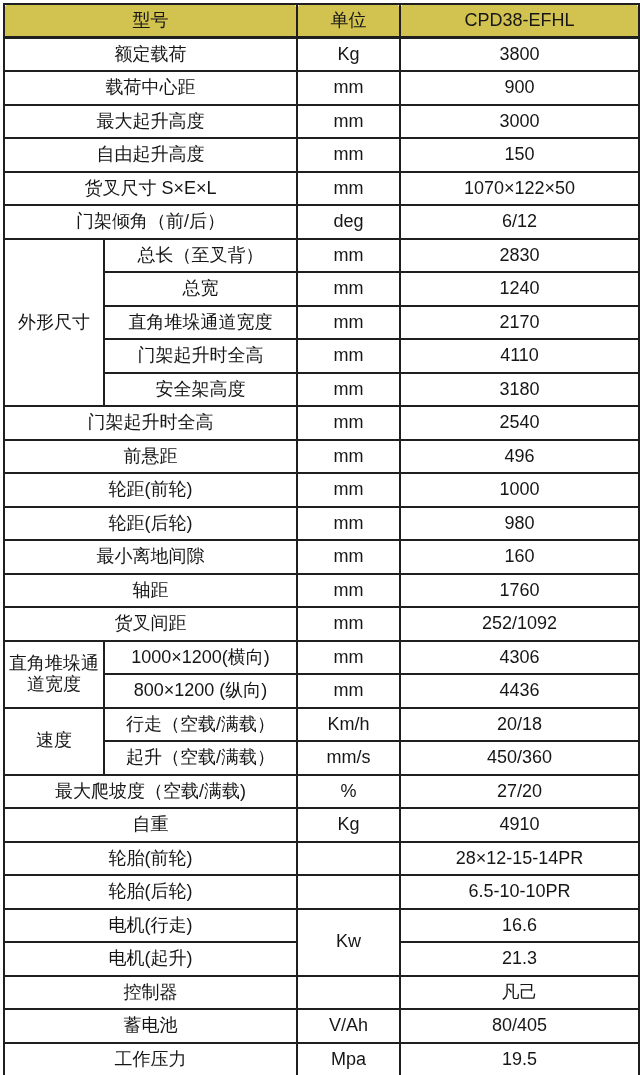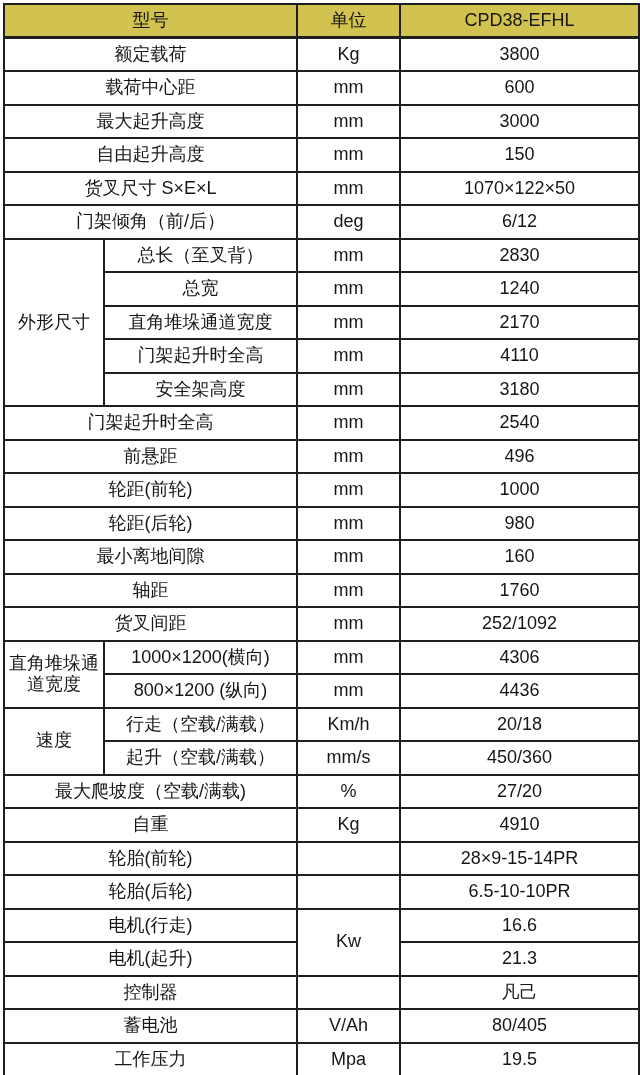--- a/index.html
+++ b/index.html
@@ -34,20 +34,21 @@
     line-height: 1.18;
     overflow: hidden;
   }
   table.spec tr {
     height: 33.5px;
   }
   table.spec thead th {
     background: #d2c250;
     border-bottom: 3px solid #1f1f1f;
     font-weight: 500;
+    border-radius: 6px;
   }
   td.group-cell {
     line-height: 1.35;
   }
 </style>
 </head>
 <body>
 
 <div class="table-wrap">
   <table class="spec">
@@ -66,21 +67,21 @@
     </thead>
     <tbody id="spec-body">
         <tr>
           <td colspan="2">额定载荷</td>
           <td>Kg</td>
           <td>3800</td>
         </tr>
         <tr>
           <td colspan="2">载荷中心距</td>
           <td>mm</td>
-          <td>600</td>
+          <td>900</td>
         </tr>
         <tr>
           <td colspan="2">最大起升高度</td>
           <td>mm</td>
           <td>3000</td>
         </tr>
         <tr>
           <td colspan="2">自由起升高度</td>
           <td>mm</td>
           <td>150</td>
@@ -184,21 +185,21 @@
           <td>27/20</td>
         </tr>
         <tr>
           <td colspan="2">自重</td>
           <td>Kg</td>
           <td>4910</td>
         </tr>
         <tr>
           <td colspan="2">轮胎(前轮)</td>
           <td></td>
-          <td>28×9-15-14PR</td>
+          <td>28×12-15-14PR</td>
         </tr>
         <tr>
           <td colspan="2">轮胎(后轮)</td>
           <td></td>
           <td>6.5-10-10PR</td>
         </tr>
         <tr>
           <td colspan="2">电机(行走)</td>
           <td rowspan="2">Kw</td>
           <td>16.6</td>

